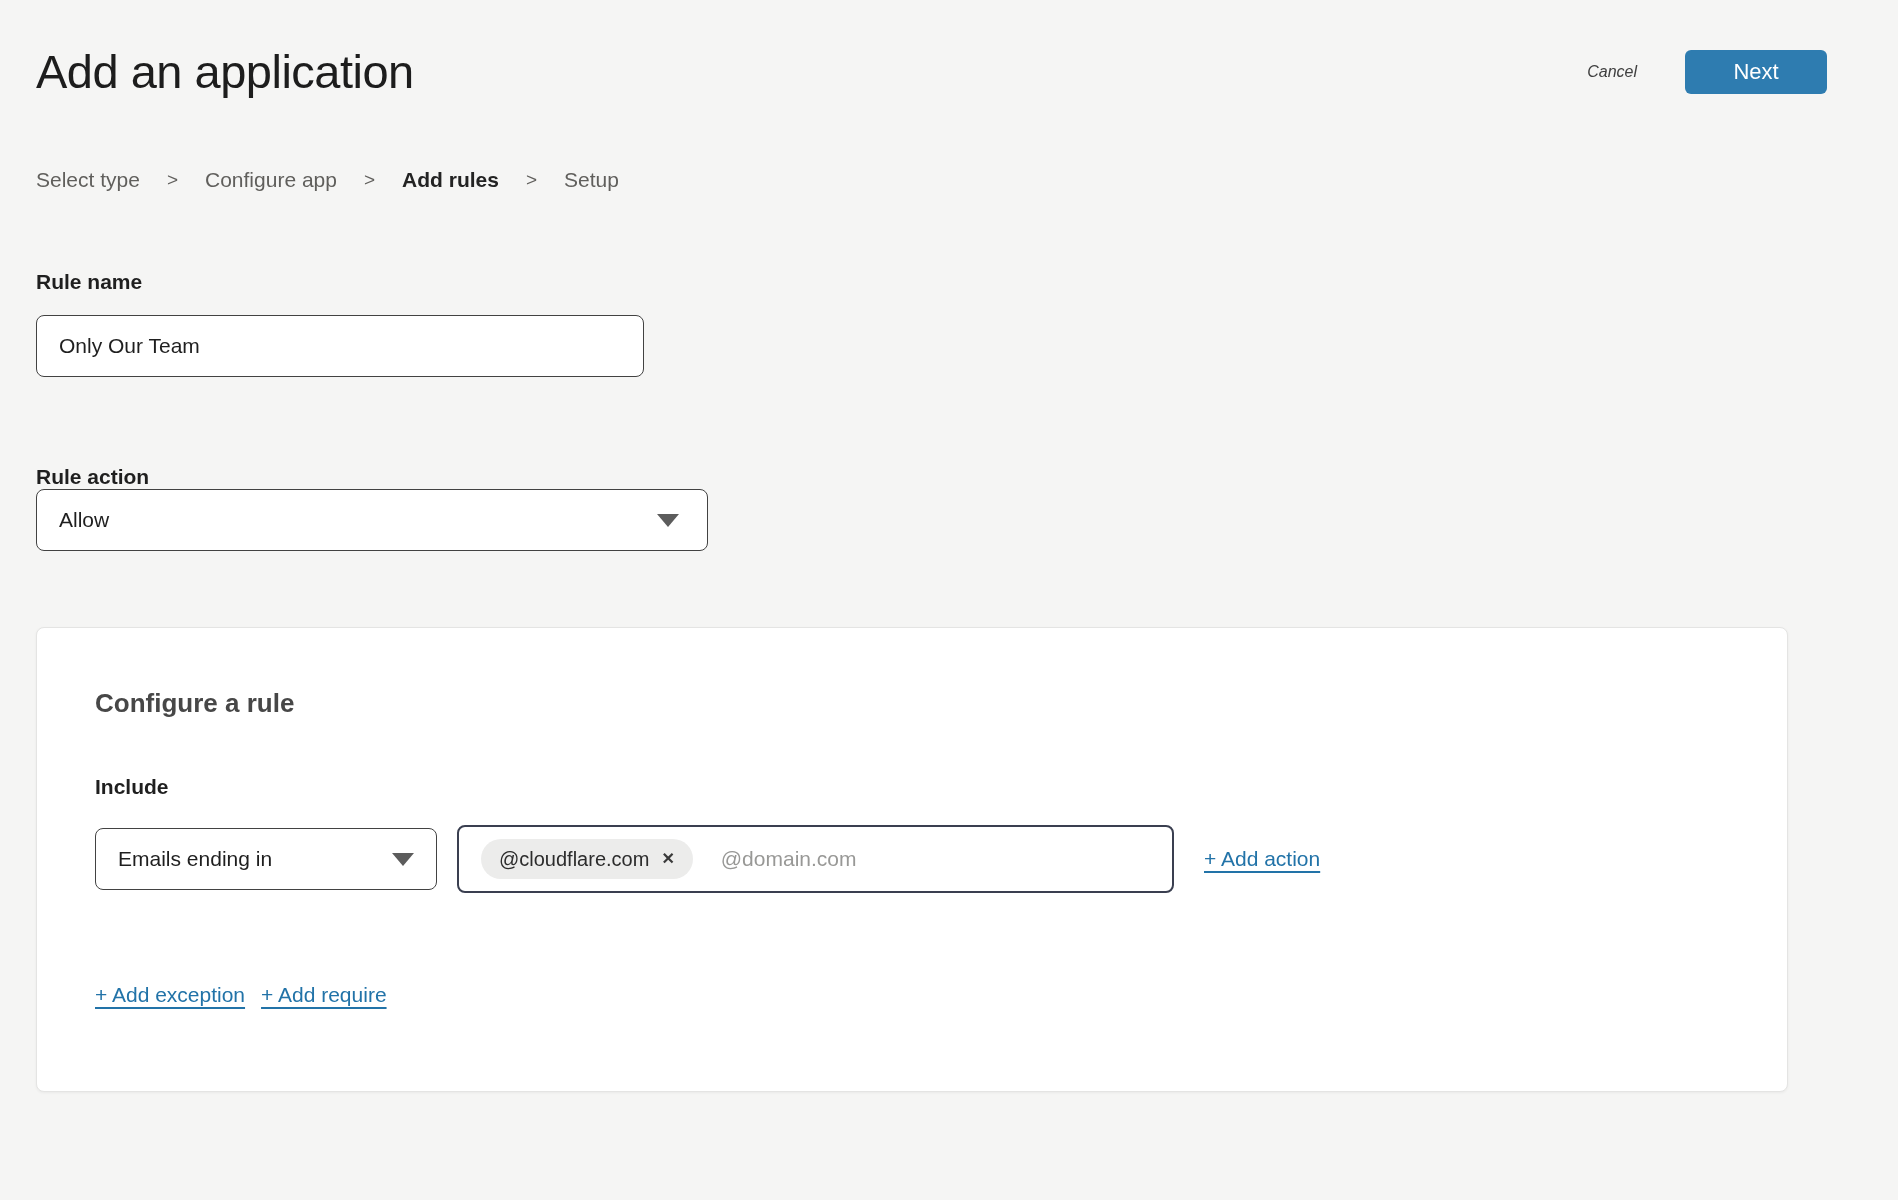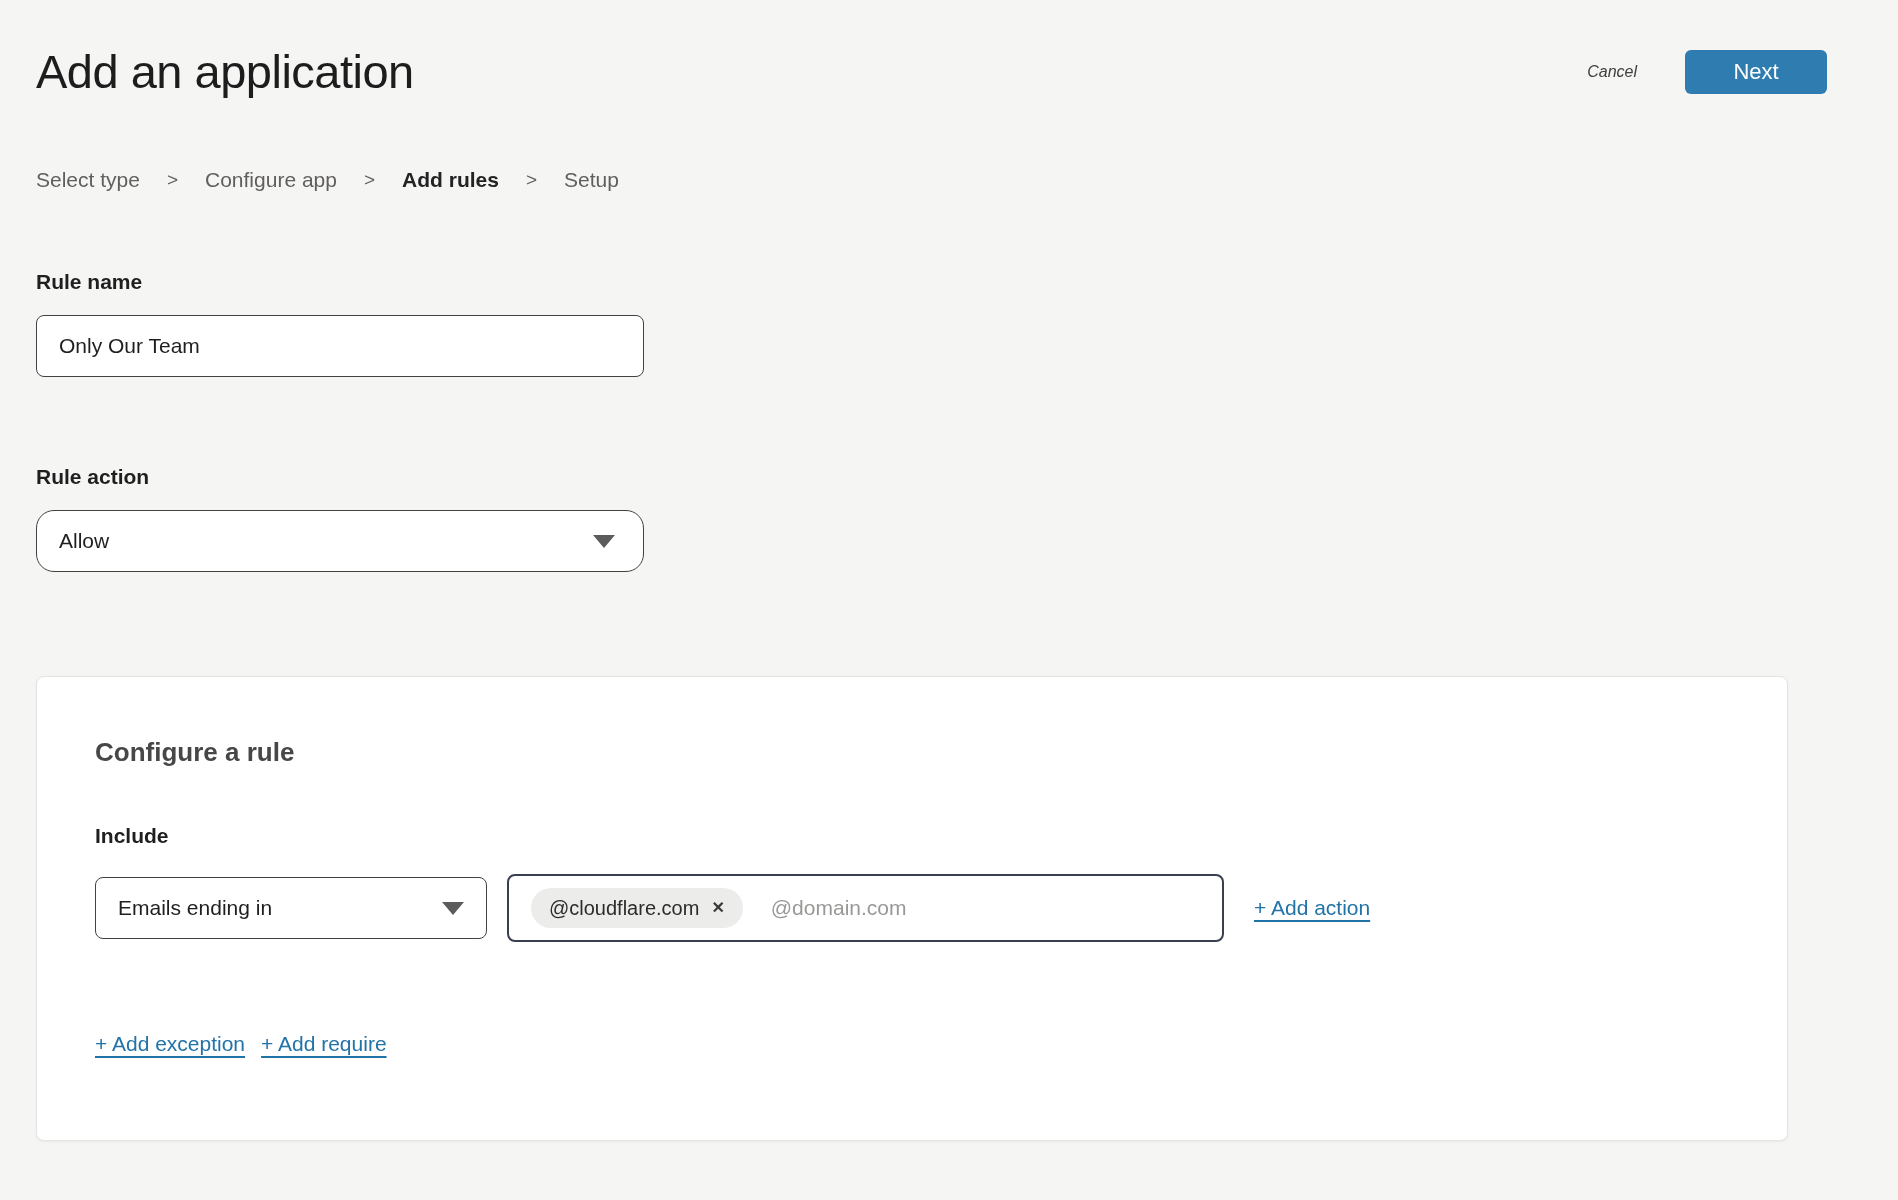--- a/index.html
+++ b/index.html
@@ -80,63 +80,62 @@
     background: #ffffff;
     font-family: "Liberation Sans", sans-serif;
     font-size: 21px;
     color: #1f1f1f;
     padding: 0 22px;
     display: block;
     outline: none;
   }
   .rule-action-label { margin-top: 88px; }
   .select-box {
-    margin-top: 21px;
-    width: 608px; height: 62px;
+    width: 672px; height: 62px;
     border: 1.5px solid #424242;
-    border-radius: 18px;
+    border-radius: 8px;
     background: #ffffff;
     display: flex;
     align-items: center;
     justify-content: space-between;
     padding: 0 28px 0 22px;
     font-size: 21px;
     cursor: pointer;
   }
   .caret-down {
     width: 0; height: 0;
     border-left: 11px solid transparent;
     border-right: 11px solid transparent;
     border-top: 13px solid #5c5c5c;
   }
 
   
   .card {
-    margin-top: 104px;
+    margin-top: 76px;
     width: 1752px;
     background: #ffffff;
     border: 1px solid #e4e4e3;
     border-radius: 8px;
     box-shadow: 0 1px 3px rgba(0,0,0,0.05);
     padding: 60px 60px 84px 58px;
   }
   .card-title {
     font-size: 26px;
     font-weight: bold;
     color: #474747;
   }
   .include-label { margin-top: 56px; }
 
   .rule-row {
     margin-top: 26px;
     display: flex;
     align-items: center;
   }
   .selector-box {
-    width: 392px; height: 62px;
+    width: 342px; height: 62px;
     border: 1.5px solid #424242;
     border-radius: 8px;
     background: #ffffff;
     display: flex;
     align-items: center;
     justify-content: space-between;
     padding: 0 22px;
     font-size: 21px;
     cursor: pointer;
     flex-shrink: 0;

